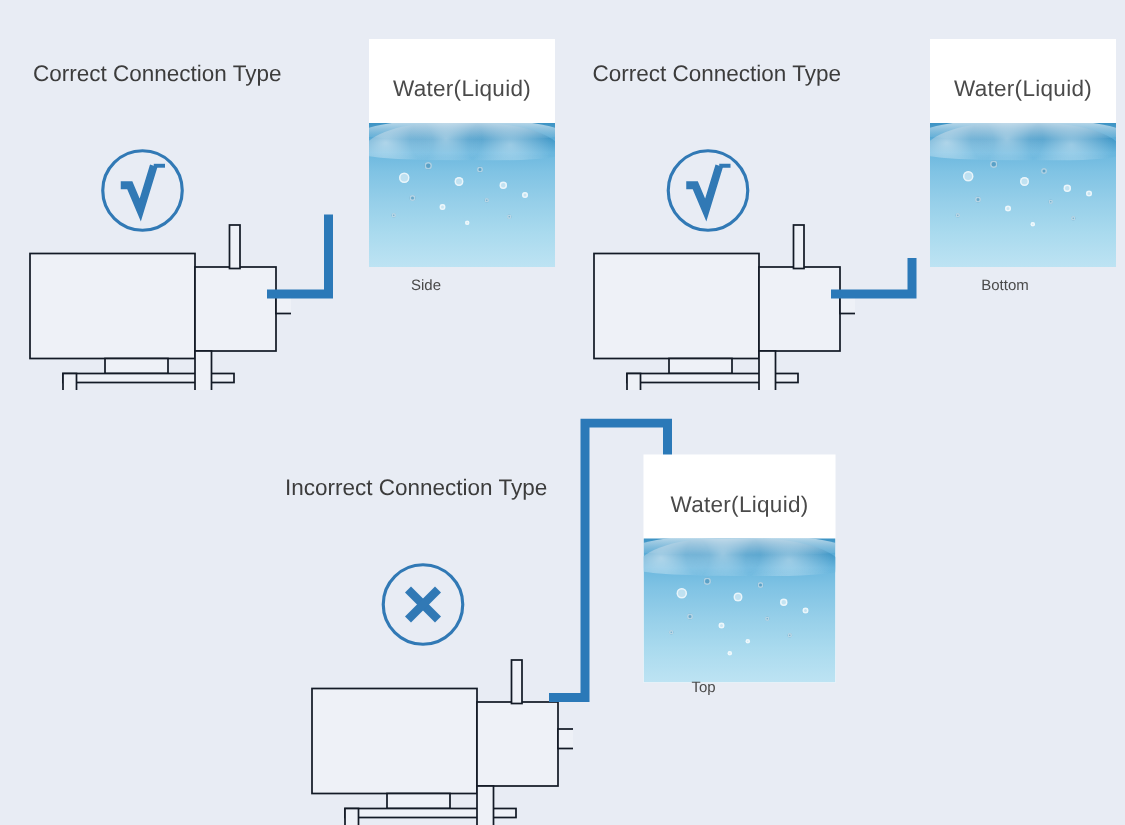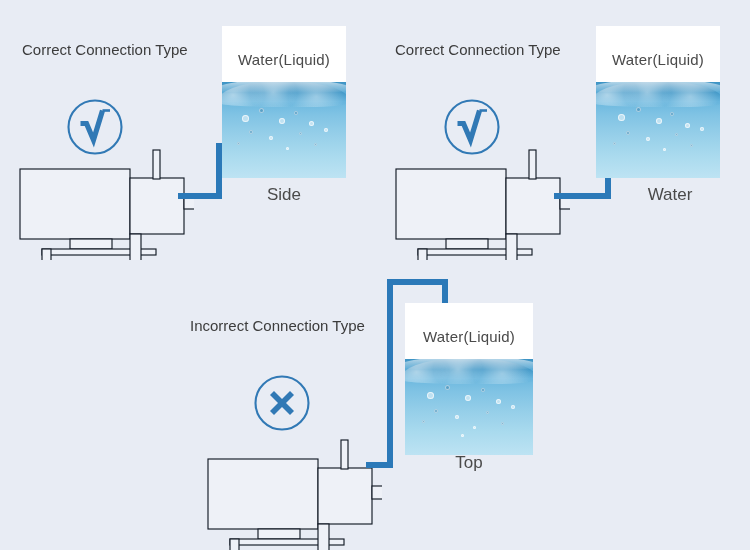--- a/index.html
+++ b/index.html
@@ -18,20 +18,21 @@
     position: relative;
     width: 750px;
     height: 550px;
   }
 
   
   .water-panel {
     position: absolute;
     background: #ffffff;
     overflow: hidden;
+    margin-left: 24px;
   }
   .water-label {
     position: absolute;
     top: 0;
     left: 0;
     right: 0;
     text-align: center;
     color: #4a4a4a;
     font-size: 15px;
     line-height: 1;
@@ -83,21 +84,21 @@
   }
   .bubble.dark {
     background: rgba(38,110,155,.38);
     box-shadow: inset 0 0 0 1px rgba(255,255,255,.5);
   }
 
   
   .caption {
     position: absolute;
     color: #4a4a4a;
-    font-size: 17px;
+    font-size: 10px;
     line-height: 1;
     text-align: center;
     white-space: nowrap;
   }
   .heading {
     position: absolute;
     color: #3c3c3c;
     font-size: 15px;
     line-height: 1;
     white-space: nowrap;
@@ -247,21 +248,21 @@
         <span class="bubble dark" style="left:24%; top:51%; width:4px; height:4px;"></span>
         <span class="bubble" style="left:40%; top:57%; width:4px; height:4px;"></span>
         <span class="bubble dark" style="left:64%; top:53%; width:3px; height:3px;"></span>
         <span class="bubble" style="left:84%; top:47%; width:4px; height:4px;"></span>
         <span class="bubble dark" style="left:14%; top:63%; width:3px; height:3px;"></span>
         <span class="bubble" style="left:54%; top:69%; width:3px; height:3px;"></span>
         <span class="bubble dark" style="left:76%; top:65%; width:3px; height:3px;"></span>
       </div>
     </div>
 
-    <div class="caption" style="left:620px; top:186px; width:100px;">Water</div>
+    <div class="caption" style="left:620px; top:186px; width:100px;">Bottom</div>
   </div>
 
   <div>
 
     <div class="heading" style="left:190px; top:318px;">Incorrect Connection Type</div>
 
     <svg class="status-icon" style="left:253px; top:374px;" width="58" height="58" viewBox="0 0 58 58">
       <circle class="ring" cx="29" cy="29" r="26.5"></circle>
       <path class="mark-cross" d="M19 19 L39 39"></path>
       <path class="mark-cross" d="M39 19 L19 39"></path>

